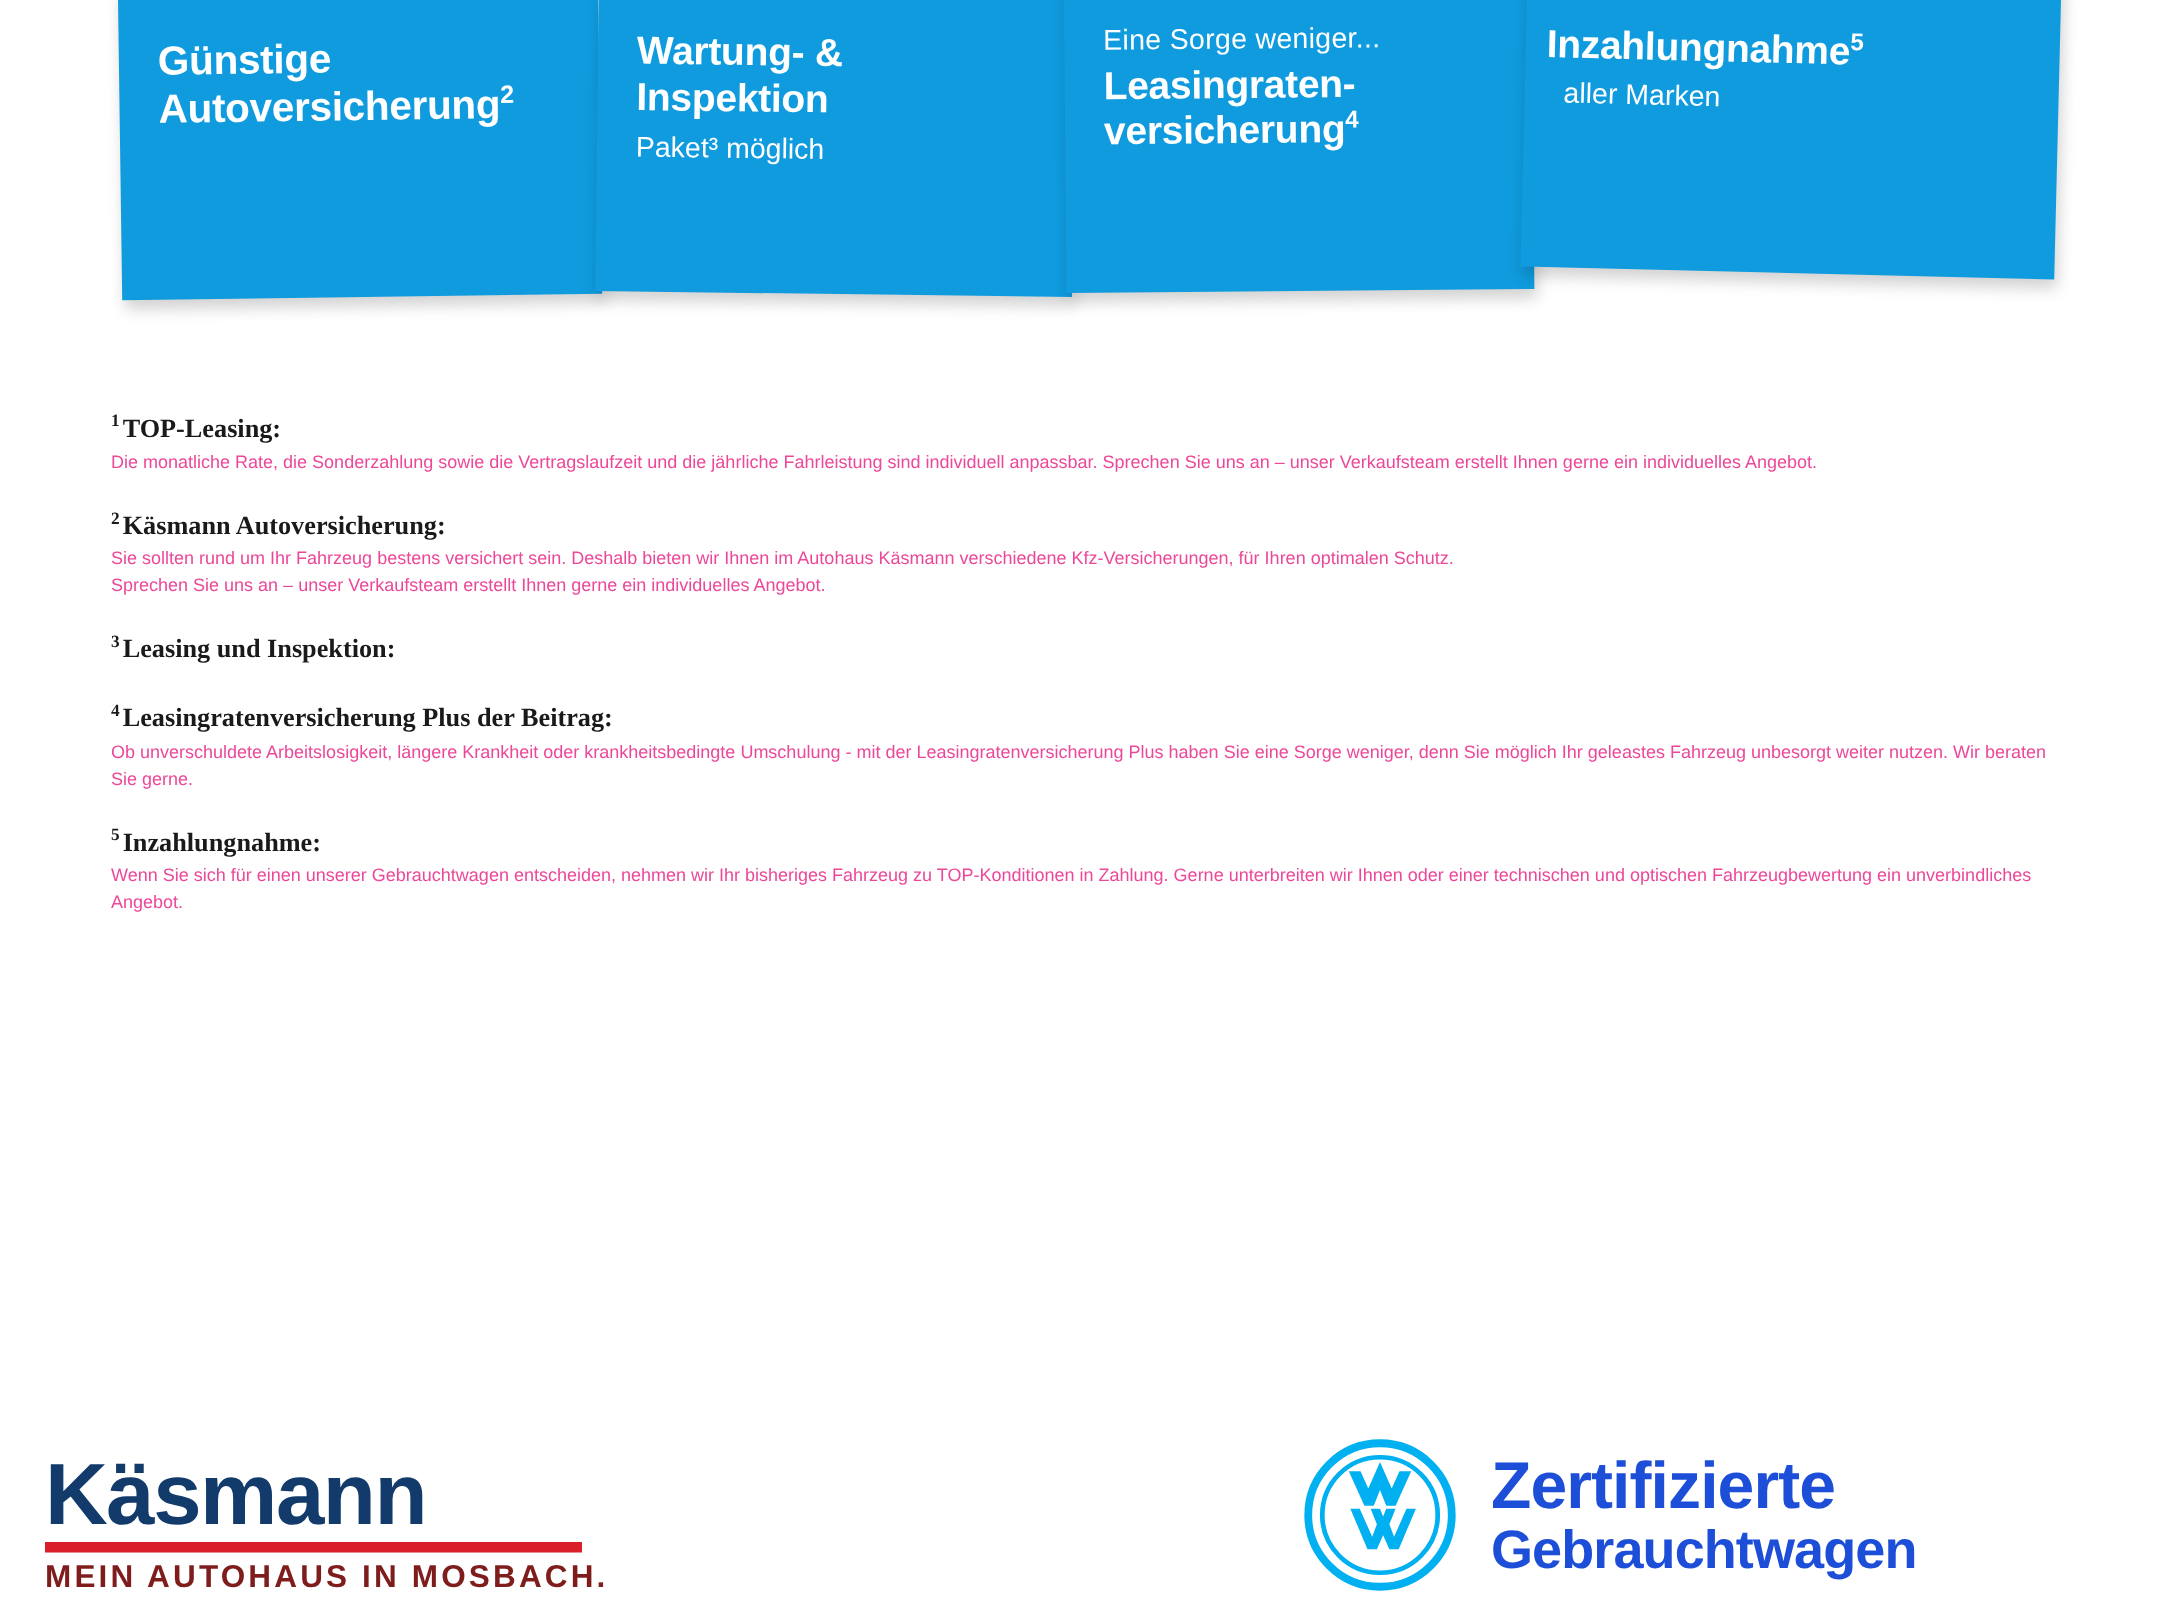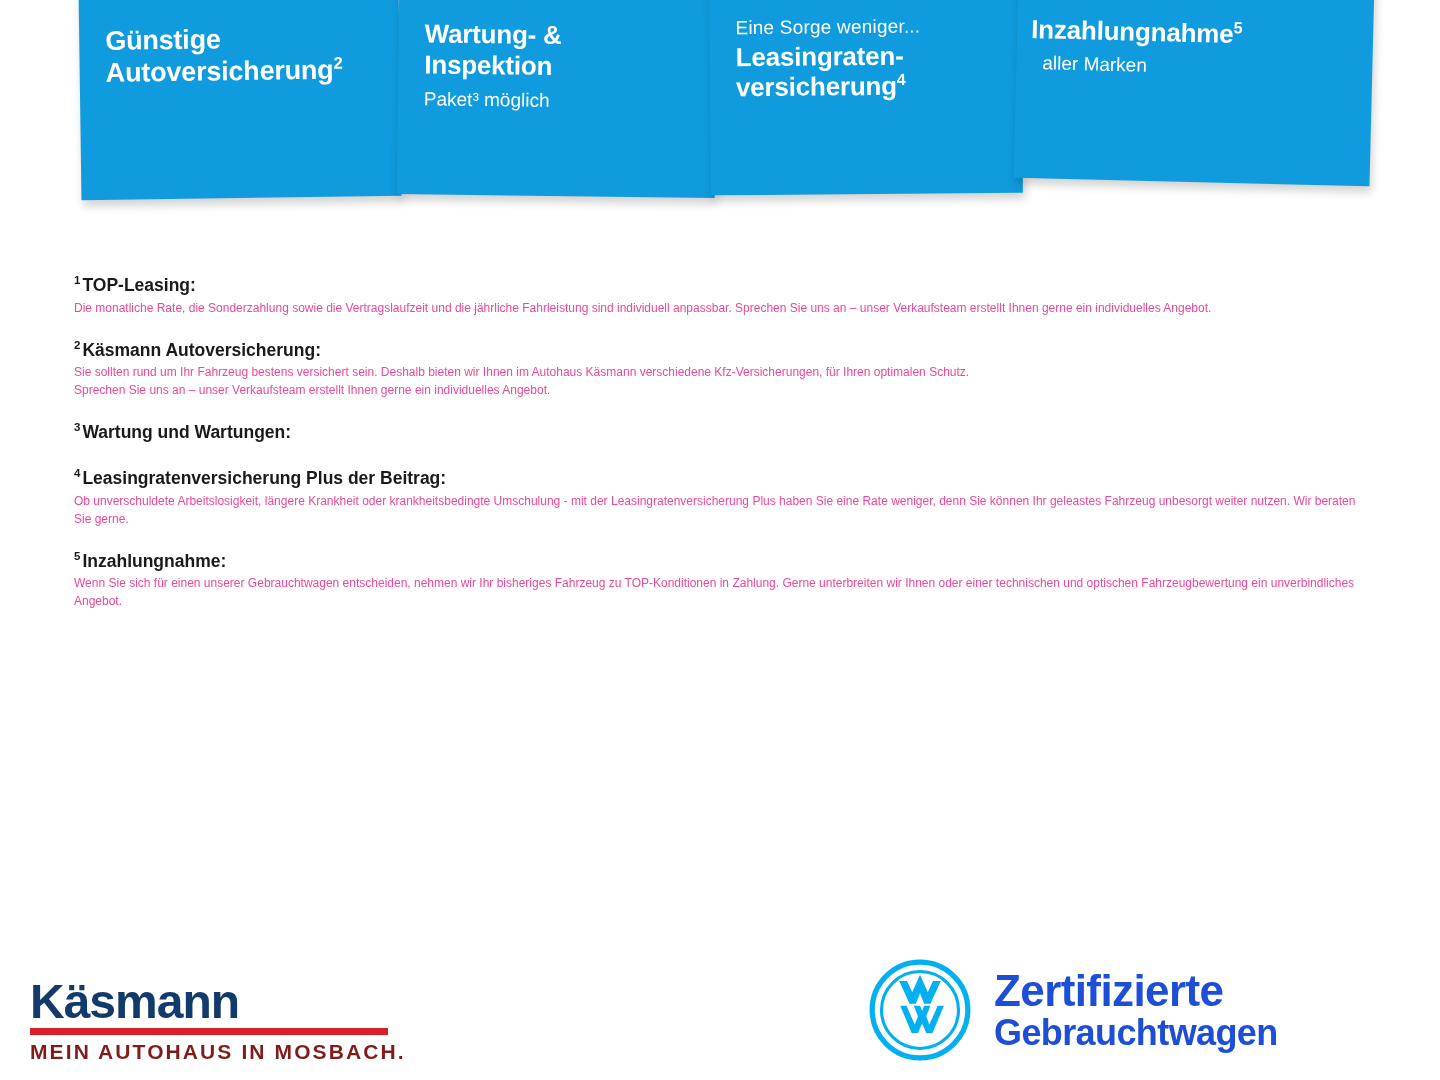--- a/index.html
+++ b/index.html
@@ -99,20 +99,21 @@
   }
   .note {
     margin-bottom: 22px;
   }
   .note:last-child { margin-bottom: 0; }
   .note-head {
     font-size: 17.5px;
     font-weight: bold;
     line-height: 1.35;
     margin: 0 0 1px 0;
+    font-family: Liberation Serif, serif;
   }
   .note-head .marker {
     font-size: 11.5px;
     vertical-align: super;
     font-weight: bold;
     line-height: 0;
     margin-right: 2px;
   }
   .note-body {
     font-size: 12px;
@@ -131,21 +132,21 @@
     height: 150px;
   }
   .kaesmann {
     position: absolute;
     left: 30px;
     bottom: 16px;
     width: 380px;
   }
   .kaesmann-word {
     font-family: "Liberation Sans", sans-serif;
-    font-size: 48px;
+    font-size: 58px;
     font-weight: bold;
     color: #123a6b;
     letter-spacing: -1px;
     line-height: 1;
     position: relative;
     display: block;
     white-space: nowrap;
   }
   .kaesmann-underline {
     display: block;
@@ -224,26 +225,26 @@
     <p class="note-head"><span class="marker">1</span><span>TOP-Leasing:</span></p>
     <p class="note-body">Die monatliche Rate, die Sonderzahlung sowie die Vertragslaufzeit und die jährliche Fahrleistung sind individuell anpassbar. Sprechen Sie uns an – unser Verkaufsteam erstellt Ihnen gerne ein individuelles Angebot.</p>
   </div>
 
   <div class="note">
     <p class="note-head"><span class="marker">2</span><span>Käsmann Autoversicherung:</span></p>
     <p class="note-body">Sie sollten rund um Ihr Fahrzeug bestens versichert sein. Deshalb bieten wir Ihnen im Autohaus Käsmann verschiedene Kfz-Versicherungen, für Ihren optimalen Schutz.<br>Sprechen Sie uns an – unser Verkaufsteam erstellt Ihnen gerne ein individuelles Angebot.</p>
   </div>
 
   <div class="note">
-    <p class="note-head"><span class="marker">3</span><span>Wartung und Wartungen:</span></p>
+    <p class="note-head"><span class="marker">3</span><span>Leasing und Inspektion:</span></p>
   </div>
 
   <div class="note">
     <p class="note-head"><span class="marker">4</span><span>Leasingratenversicherung Plus der Beitrag:</span></p>
-    <p class="note-body">Ob unverschuldete Arbeitslosigkeit, längere Krankheit oder krankheitsbedingte Umschulung - mit der Leasingratenversicherung Plus haben Sie eine Rate weniger, denn Sie können Ihr geleastes Fahrzeug unbesorgt weiter nutzen. Wir beraten Sie gerne.</p>
+    <p class="note-body">Ob unverschuldete Arbeitslosigkeit, längere Krankheit oder krankheitsbedingte Umschulung - mit der Leasingratenversicherung Plus haben Sie eine Sorge weniger, denn Sie möglich Ihr geleastes Fahrzeug unbesorgt weiter nutzen. Wir beraten Sie gerne.</p>
   </div>
 
   <div class="note">
     <p class="note-head"><span class="marker">5</span><span>Inzahlungnahme:</span></p>
     <p class="note-body">Wenn Sie sich für einen unserer Gebrauchtwagen entscheiden, nehmen wir Ihr bisheriges Fahrzeug zu TOP-Konditionen in Zahlung. Gerne unterbreiten wir Ihnen oder einer technischen und optischen Fahrzeugbewertung ein unverbindliches Angebot.</p>
   </div>
 
 </div>
 
 <div class="footer">

